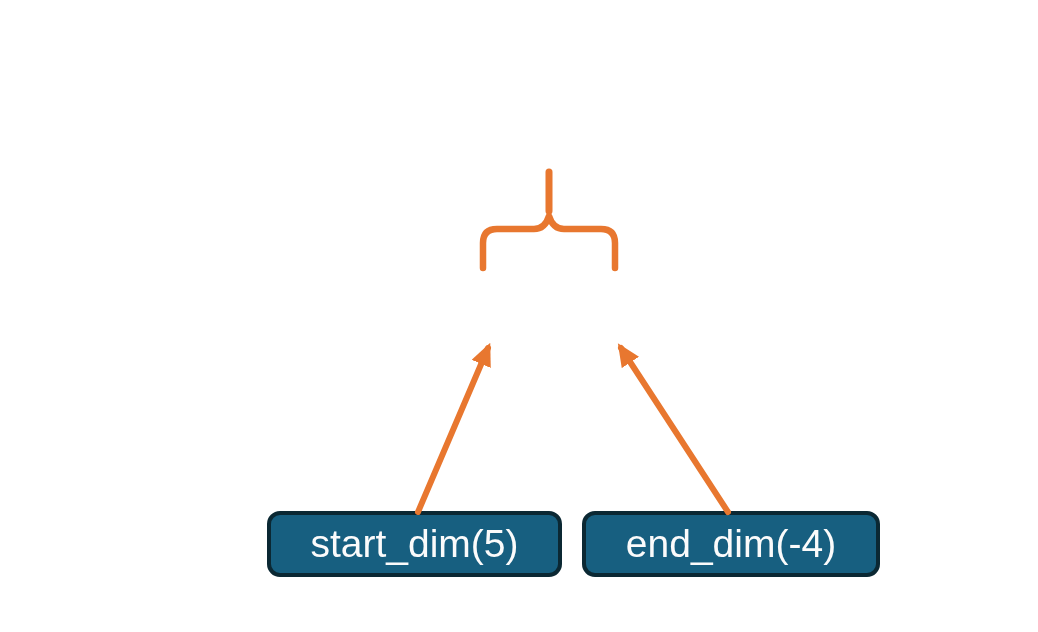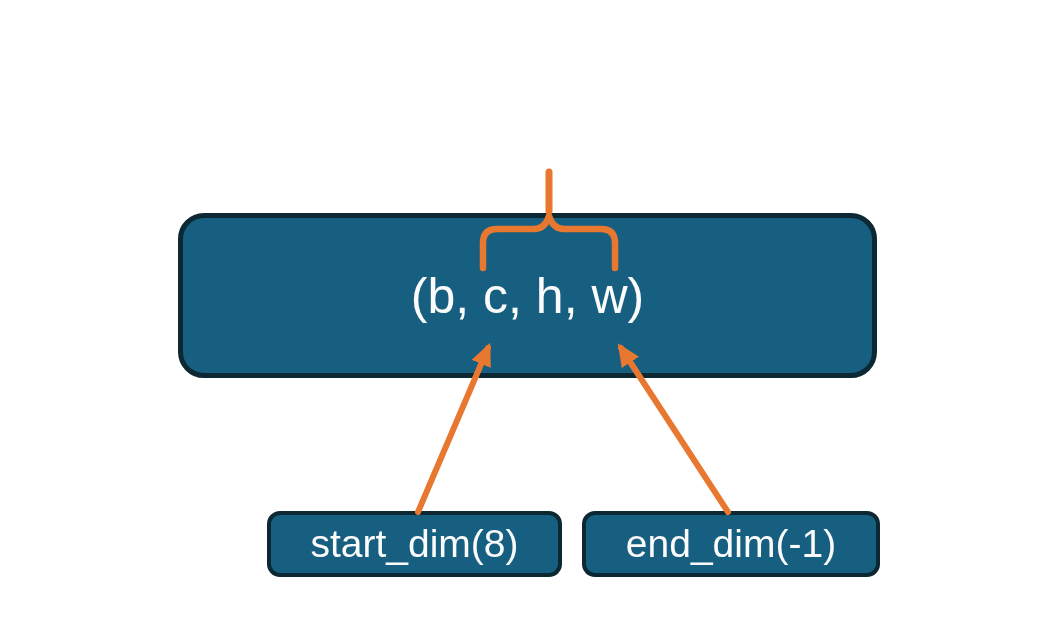--- a/index.html
+++ b/index.html
@@ -67,30 +67,27 @@
   .arrowfill {
     fill: var(--accent, #E8772F);
   }
 </style>
 </head>
 <body>
 
 <div class="canvas">
 
 
-  <div class="node node-main">
-    <span>(b, c, h, w)</span>
-  </div>
 
   <div class="node node-start">
-    <span>start_dim(8)</span>
+    <span>start_dim(5)</span>
   </div>
 
   <div class="node node-end">
-    <span>end_dim(-1)</span>
+    <span>end_dim(-4)</span>
   </div>
 
   <svg class="overlay" width="1038" height="632" viewBox="0 0 1038 632">
     <defs>
       <marker id="arrowhead" viewBox="0 0 20 18" refX="15" refY="9" markerWidth="23" markerHeight="21" orient="auto" markerUnits="userSpaceOnUse">
         <path d="M0,0 L20,9 L0,18 Z" class="arrowfill"></path>
       </marker>
     </defs>
 
     <line x1="549" y1="172" x2="549" y2="211" class="stroke" style="stroke-width:7"></line>

